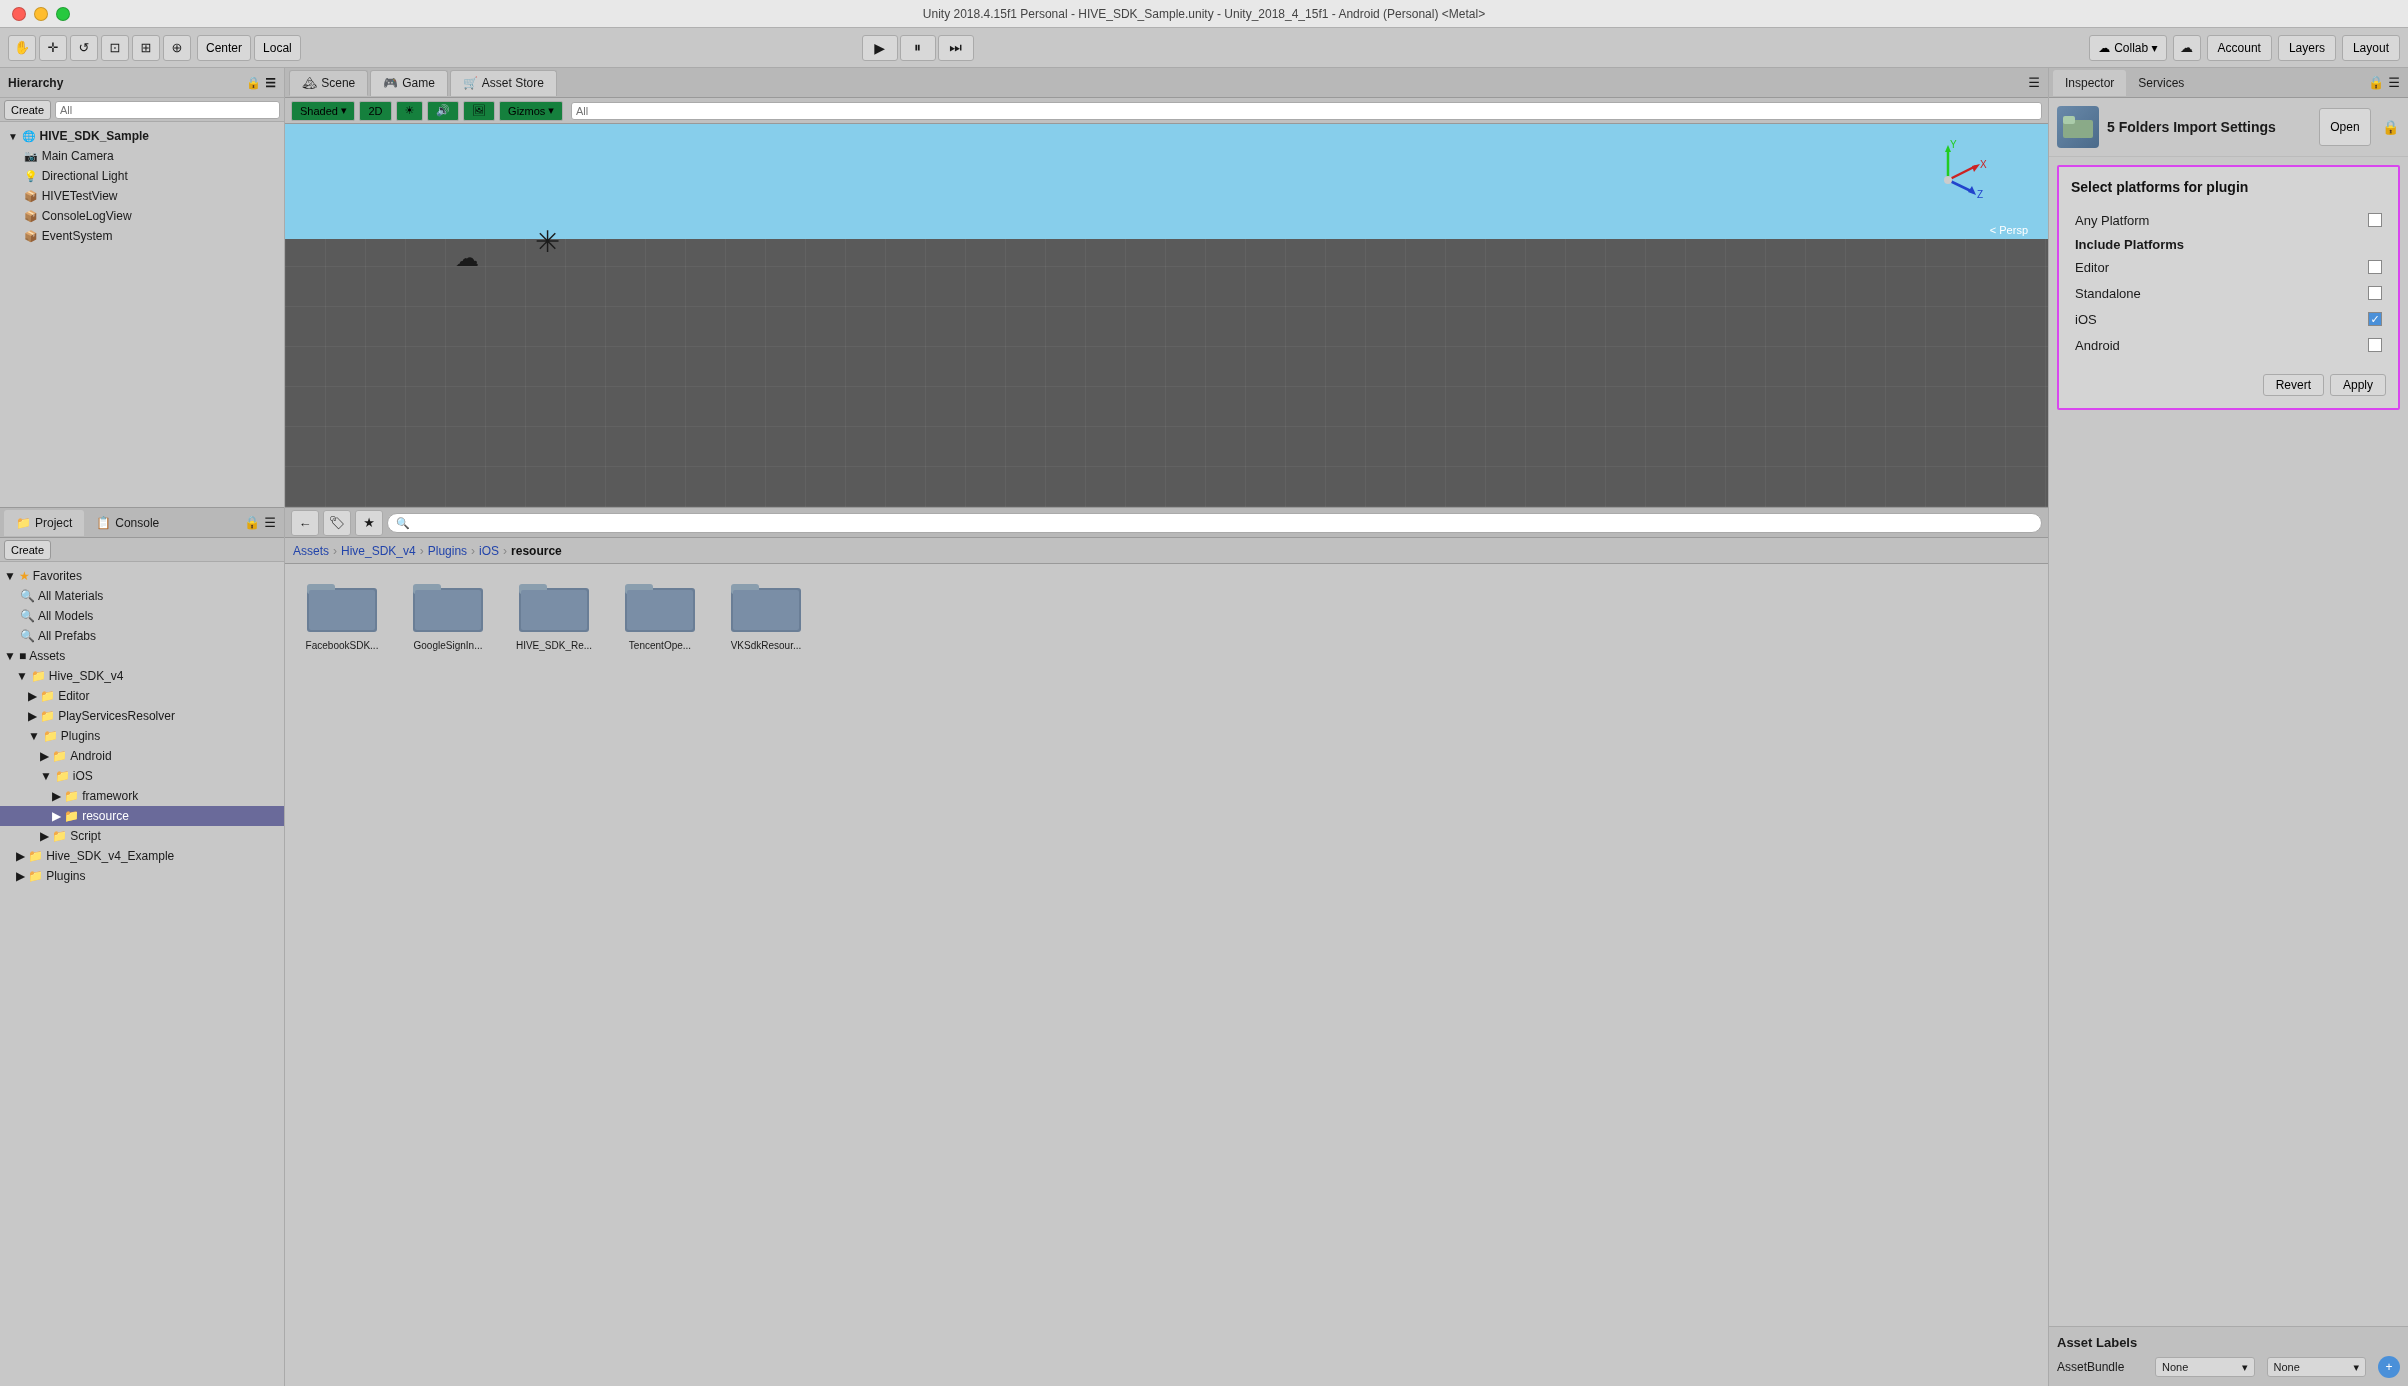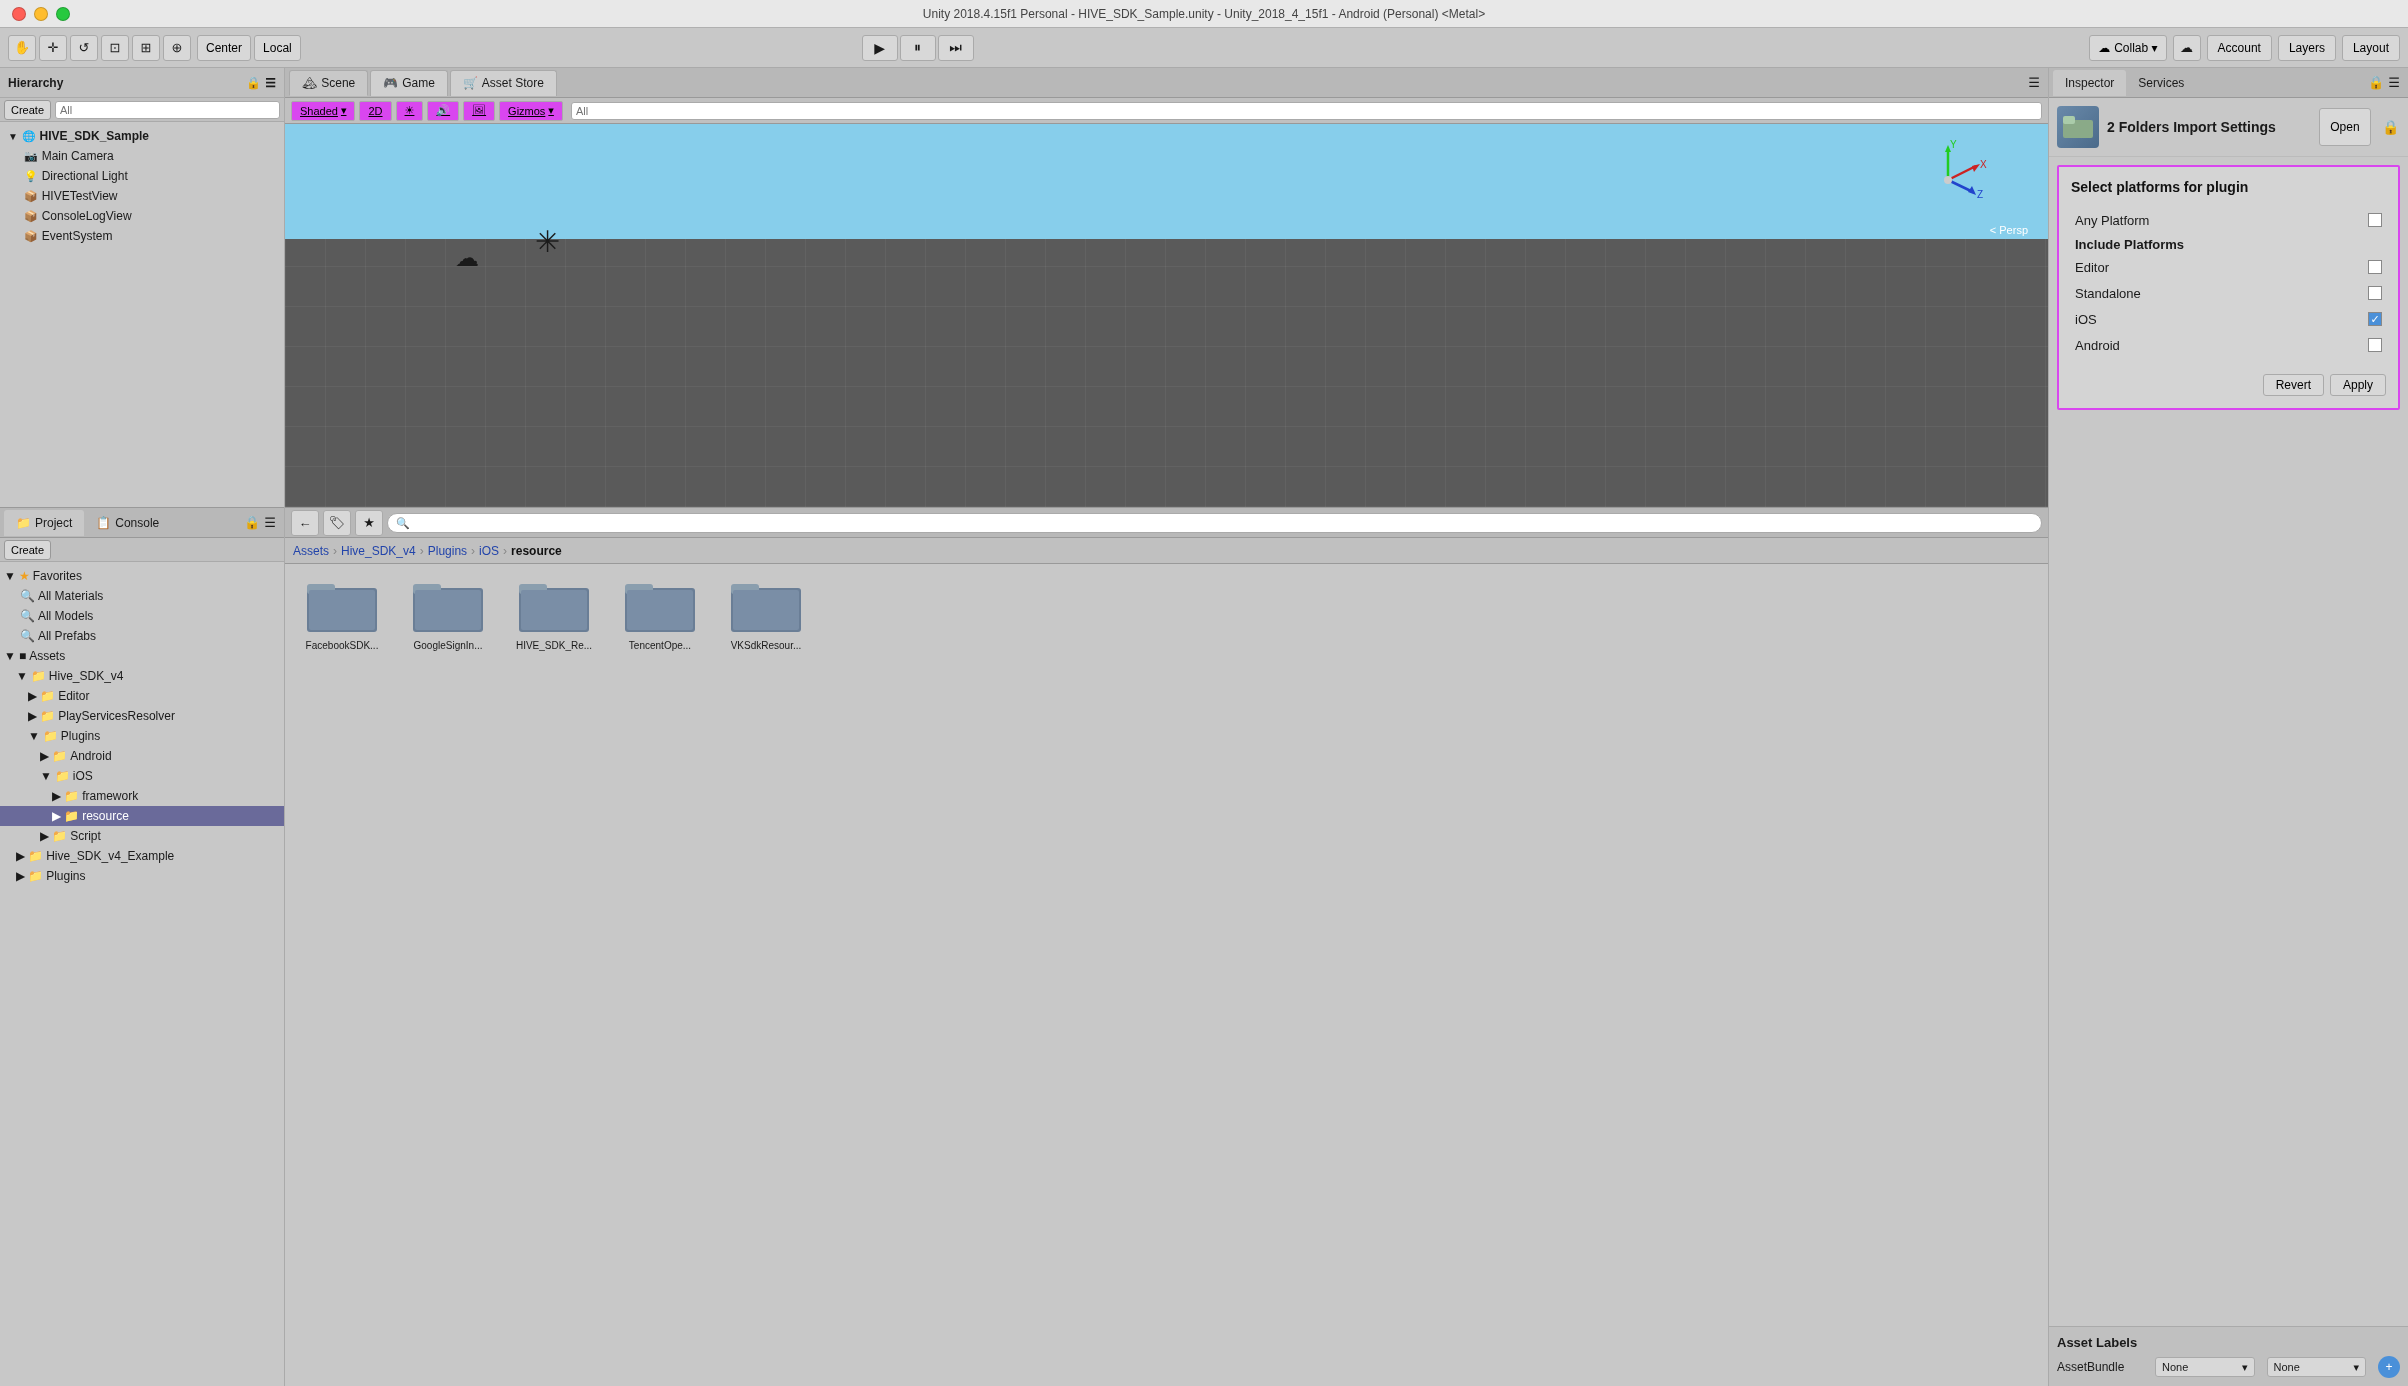--- a/index.html
+++ b/index.html
@@ -219,29 +219,28 @@
       background: #c0c0c0;
       display: flex;
       align-items: center;
       padding: 0 6px;
       gap: 4px;
       border-bottom: 1px solid #999;
     }
     .scene-tool-btn {
       height: 20px;
       padding: 0 8px;
-      background: #d946ef;
+      background: #15803d;
       border: 1px solid #aaa;
       border-radius: 2px;
       font-size: 11px;
       cursor: pointer;
       display: flex;
       align-items: center;
       gap: 3px;
-      text-decoration: underline;
     }
 
     
     .scene-viewport {
       flex: 1;
       background: linear-gradient(180deg, #87CEEB 0%, #87CEEB 30%, #6b6b6b 30%);
       position: relative;
       overflow: hidden;
     }
     .scene-grid {
@@ -914,21 +913,21 @@
       </div>
     </div>
 
     <div class="inspector-header">
       <div class="insp-folder-icon">
         <svg width="30" height="26" viewBox="0 0 30 26">
           <rect x="0" y="6" width="30" height="18" rx="2" fill="#8aaa88"></rect>
           <rect x="0" y="2" width="12" height="8" rx="2" fill="#aaccaa"></rect>
         </svg>
       </div>
-      <span class="insp-title">2 Folders Import Settings</span>
+      <span class="insp-title">5 Folders Import Settings</span>
       <button class="open-btn">Open</button>
       <span class="lock-icon">🔒</span>
     </div>
 
     <div class="plugin-selector">
       <div class="plugin-title">Select platforms for plugin</div>
 
       <div class="platform-row">
         <span class="platform-label">Any Platform</span>
         <div class="platform-checkbox"></div>

